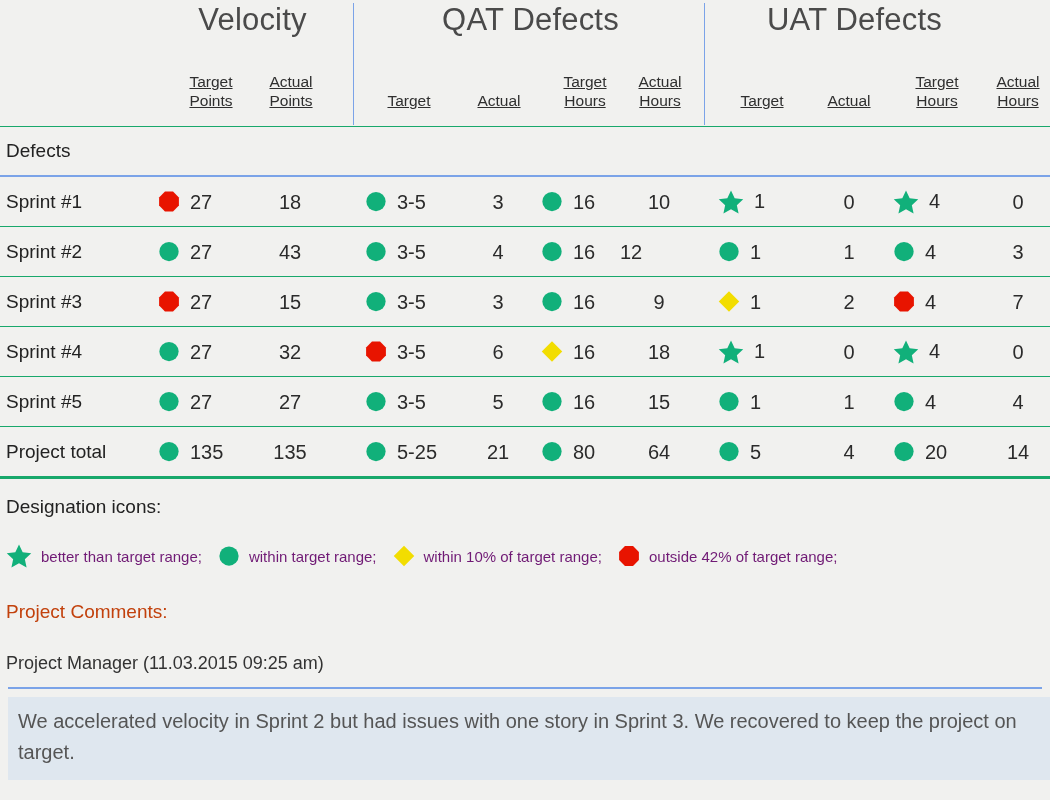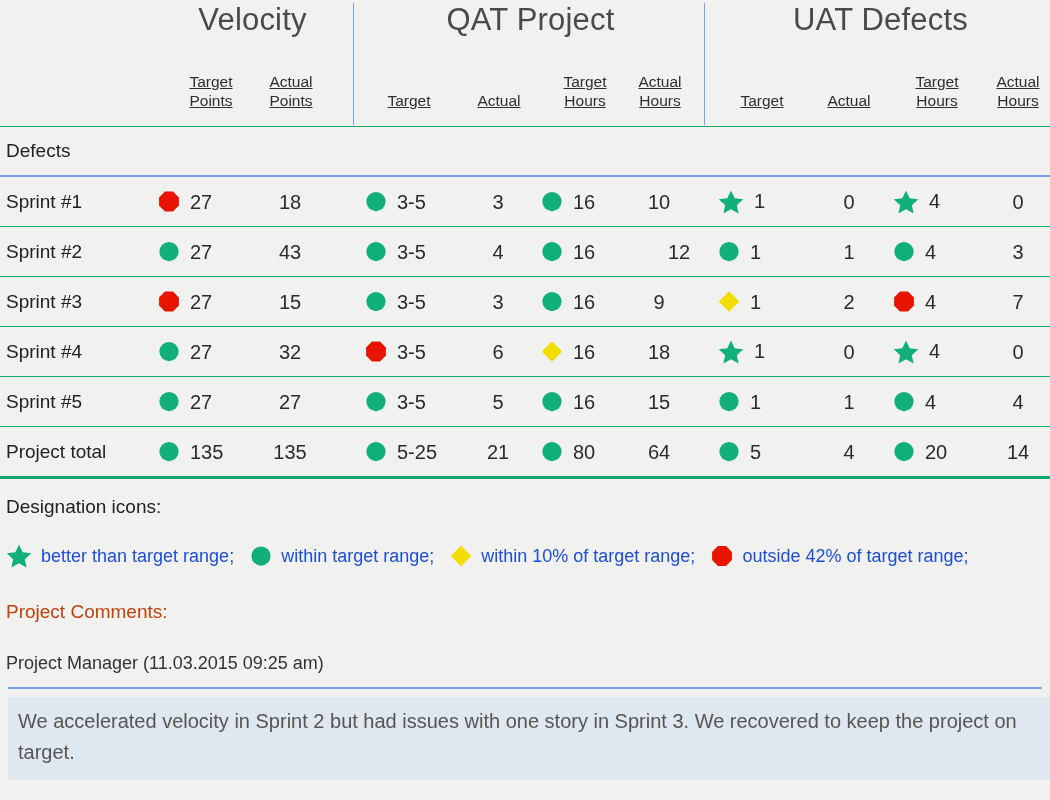--- a/index.html
+++ b/index.html
@@ -125,22 +125,22 @@
   .legend-row {
     position: absolute;
     left: 6px;
     top: 543px;
     display: flex;
     align-items: center;
     white-space: nowrap;
   }
   .legend-item { display: flex; align-items: center; }
   .legend-item .ltxt {
-    font-size: 18px;
-    color: #1d4ed8;
+    font-size: 15px;
+    color: #701a75;
     margin-left: 9px;
     font-weight: 300;
   }
   .legend-gap { width: 16px; }
 
   
   .comments-title {
     position: absolute;
     left: 6px;
     top: 601px;
@@ -176,22 +176,22 @@
     font-weight: 300;
   }
 </style>
 </head>
 <body>
 
 <div id="board">
 
   <div class="group-titles">
     <div class="group-title" style="left:120px;width:265px;text-align:center;">Velocity</div>
-    <div class="group-title" style="left:398px;width:265px;">QAT Project</div>
-    <div class="group-title" style="left:748px;width:265px;">UAT Defects</div>
+    <div class="group-title" style="left:398px;width:265px;">QAT Defects</div>
+    <div class="group-title" style="left:722px;width:265px;">UAT Defects</div>
     <div class="vdiv" style="left:353px;"></div>
     <div class="vdiv" style="left:704px;"></div>
   </div>
 
   <div class="col-heads">
     <div class="col-head" style="left:160px;width:102px;">
       <span>Target</span>
       <span>Points</span>
     </div>
     <div class="col-head" style="left:240px;width:102px;">
@@ -307,21 +307,21 @@
           </div>
           <div class="cell-actual" style="left: 453px; width: 90px;">4</div>
           <div class="cellgrp" style="left: 541px;">
             <span class="ic">
               <svg width="22" height="22" viewBox="0 0 24 24">
                 <circle cx="12" cy="12" r="10.5" fill="#11b07a"></circle>
               </svg>
             </span>
             <span class="val">16</span>
           </div>
-          <div class="cell-actual" style="left: 634px; width: 90px;">12</div>
+          <div class="cell-actual" style="left: 586px; width: 90px;">12</div>
           <div class="cellgrp" style="left: 718px;">
             <span class="ic">
               <svg width="22" height="22" viewBox="0 0 24 24">
                 <circle cx="12" cy="12" r="10.5" fill="#11b07a"></circle>
               </svg>
             </span>
             <span class="val">1</span>
           </div>
           <div class="cell-actual" style="left: 804px; width: 90px;">1</div>
           <div class="cellgrp" style="left: 893px;">

